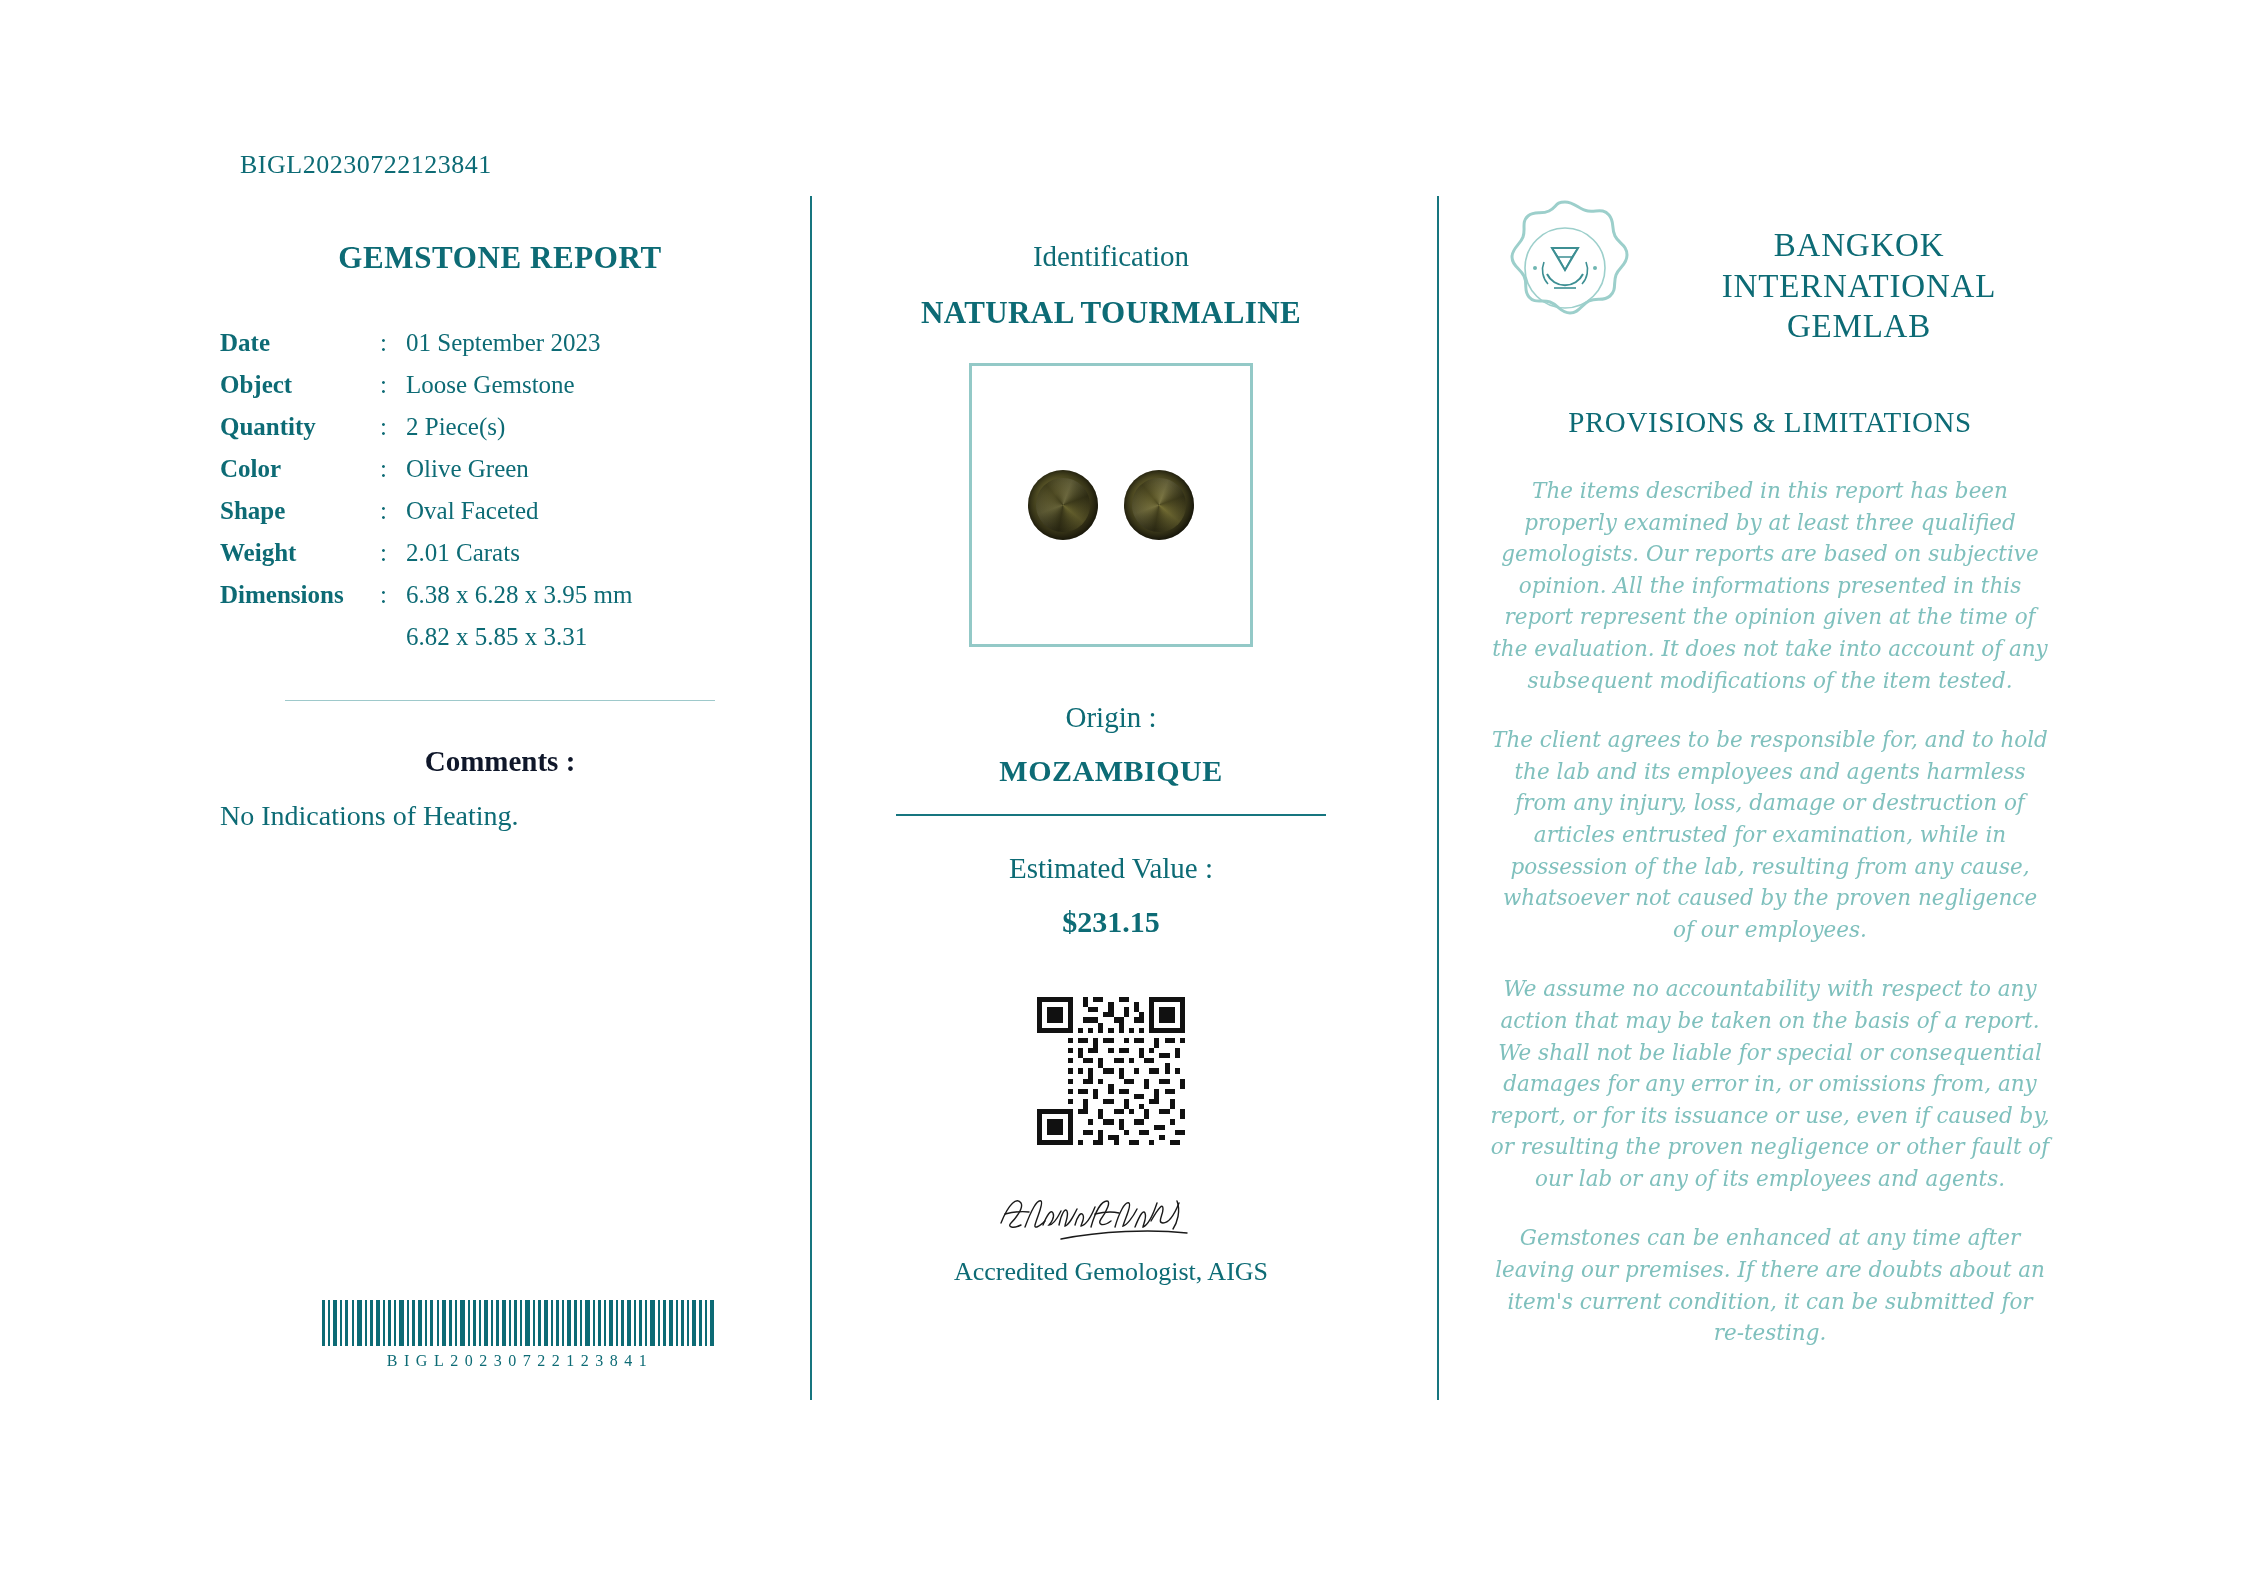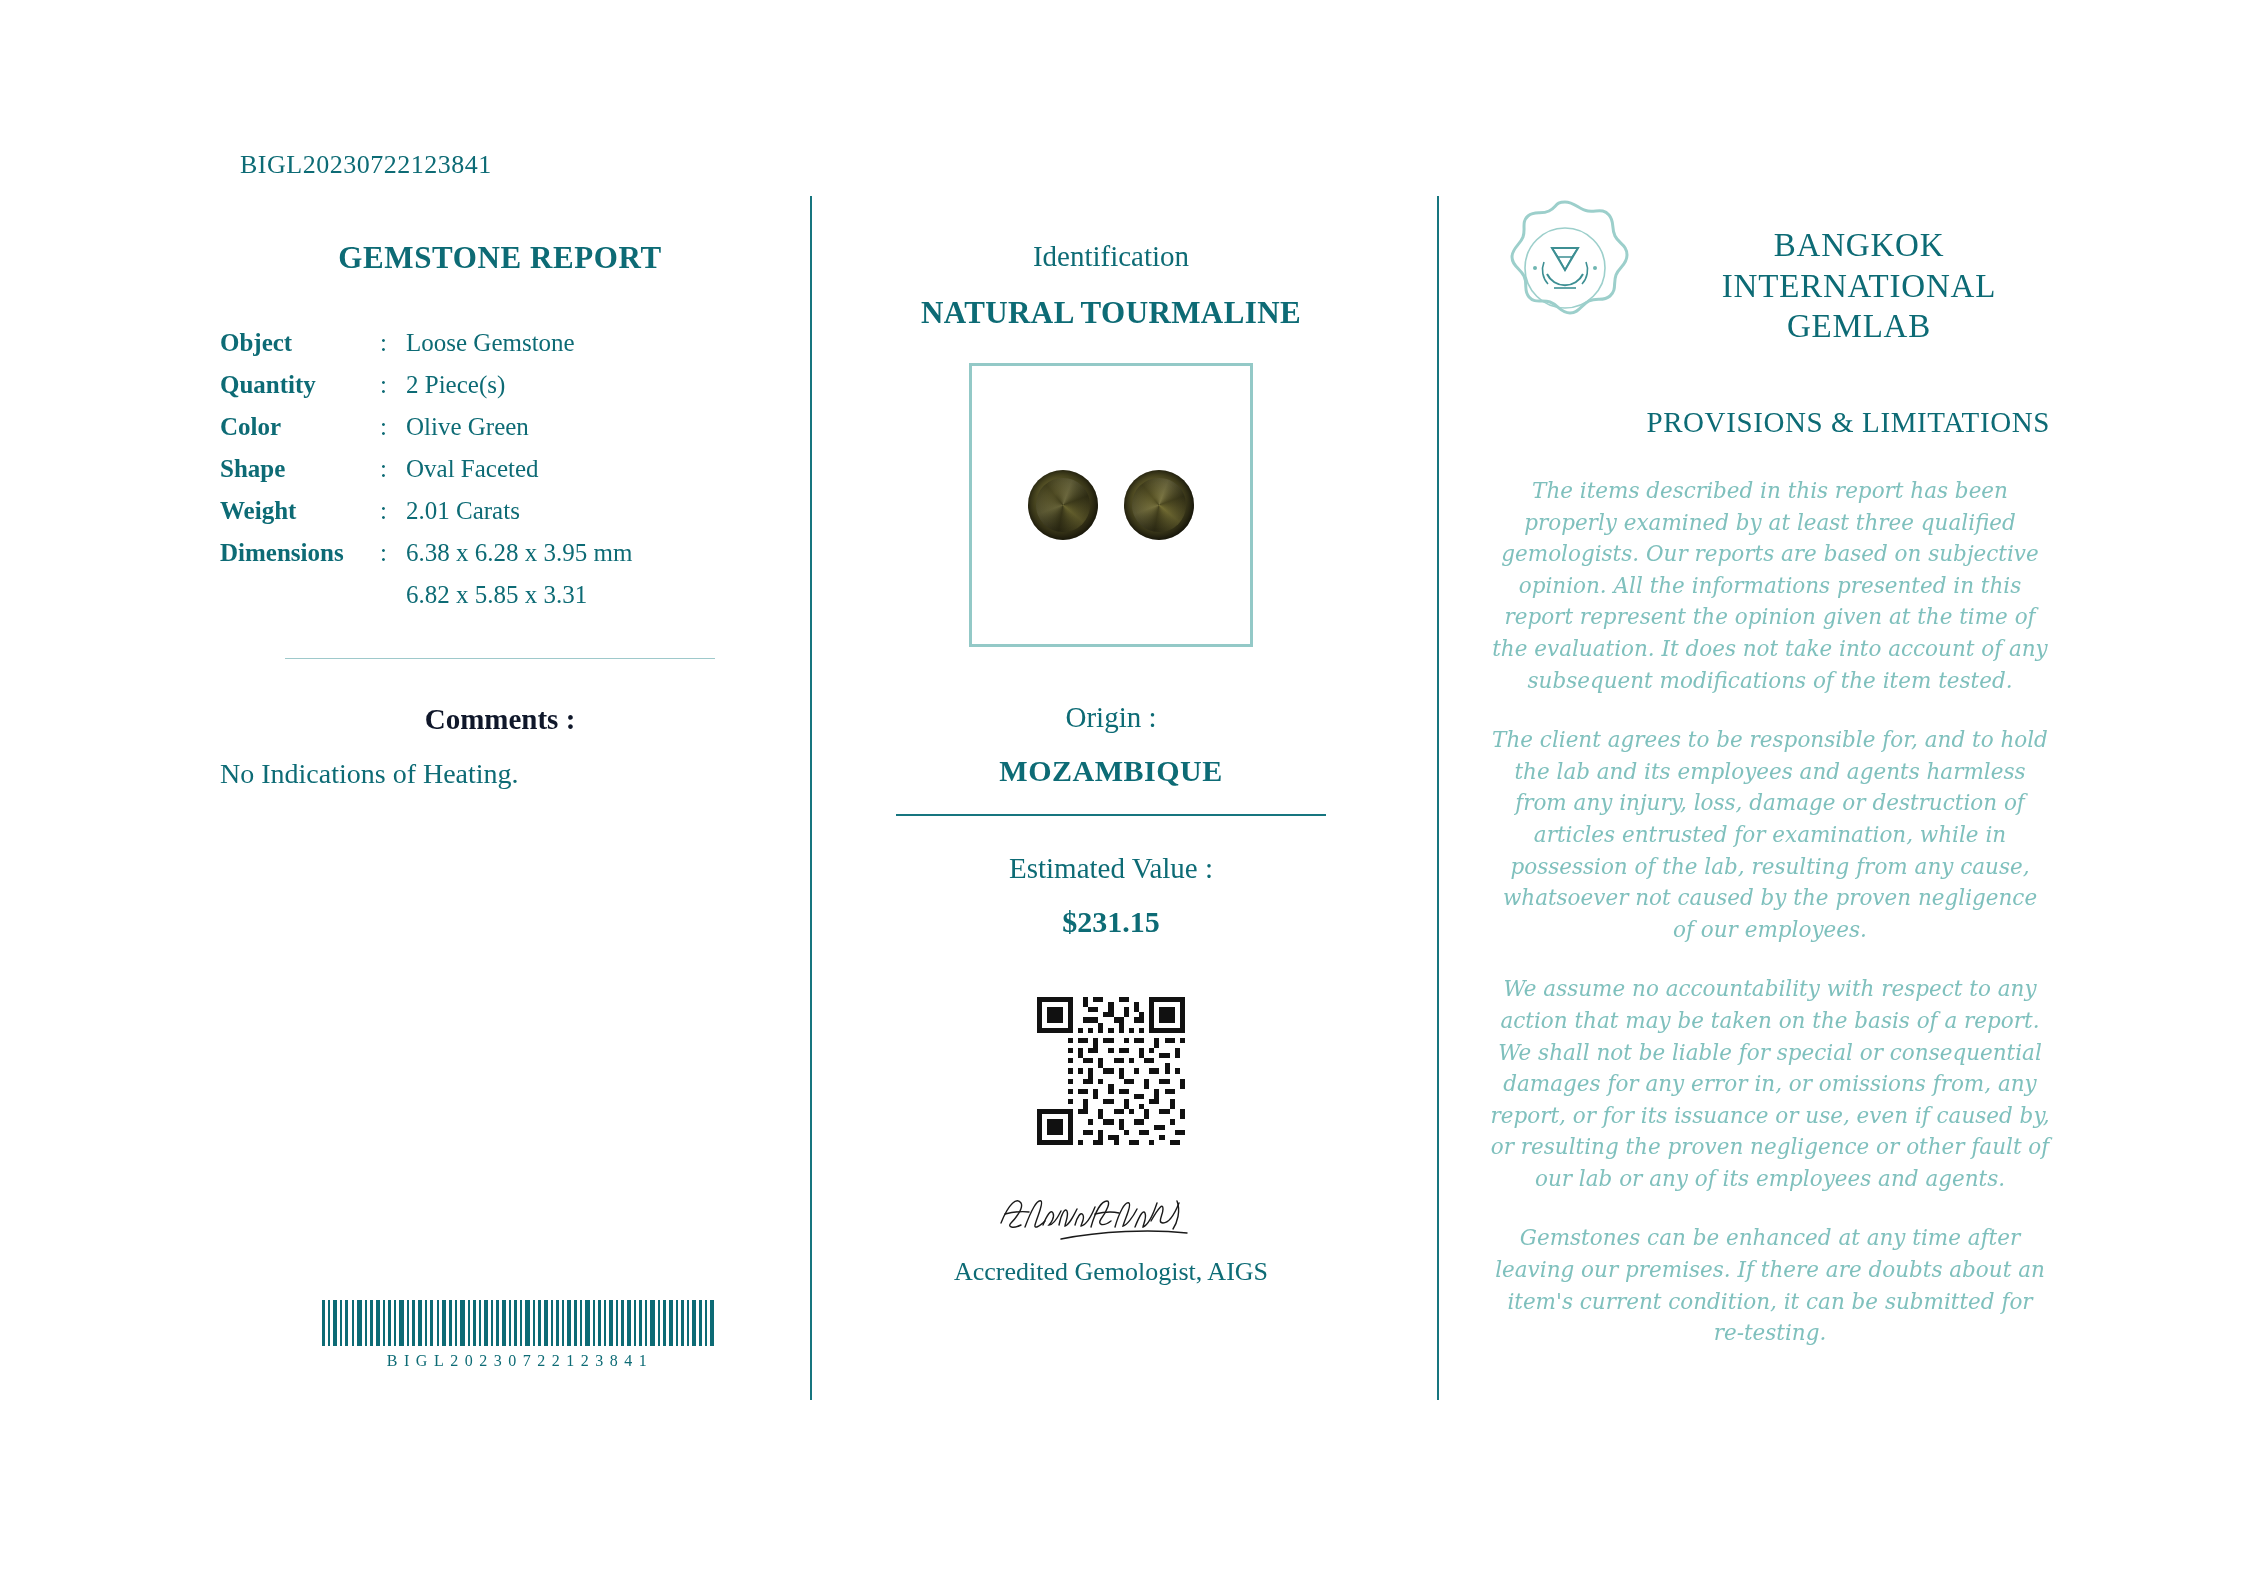--- a/index.html
+++ b/index.html
@@ -244,21 +244,21 @@
   .brand-name {
     flex: 1;
     text-align: center;
     font-size: 33px;
     line-height: 1.22;
     letter-spacing: 0.8px;
     color: #0d6b75;
   }
   .prov-title {
     margin-top: 60px;
-    text-align: right;
+    text-align: center;
     font-size: 29px;
     letter-spacing: 0.6px;
     color: #0d6b75;
   }
   .prov-body {
     margin-top: 36px;
     color: #7fc0bd;
     font-family: "DejaVu Serif", serif;
     font-style: italic;
     font-size: 21.5px;
@@ -279,20 +279,25 @@
   <div class="report-id">BIGL20230722123841</div>
 
   <div class="vline v1"></div>
   <div class="vline v2"></div>
 
   <div class="col-left">
     <div class="col-title">GEMSTONE REPORT</div>
 
     <table class="specs">
       <tbody>
+        <tr>
+          <td class="k">Date</td>
+          <td class="c">:</td>
+          <td class="v">01 September 2023</td>
+        </tr>
         <tr>
           <td class="k">Object</td>
           <td class="c">:</td>
           <td class="v">Loose Gemstone</td>
         </tr>
         <tr>
           <td class="k">Quantity</td>
           <td class="c">:</td>
           <td class="v">2 Piece(s)</td>
         </tr>

